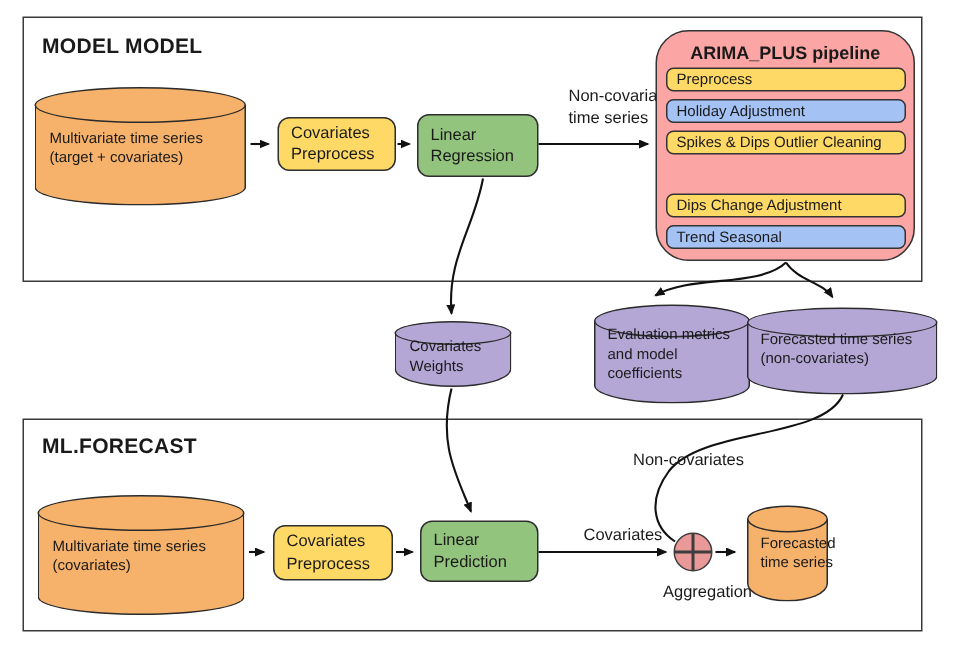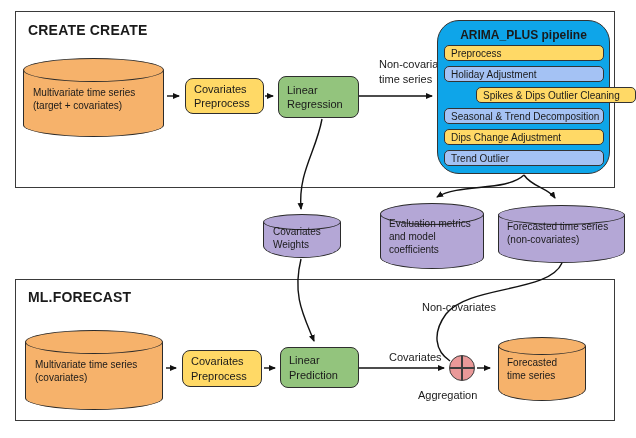--- a/index.html
+++ b/index.html
@@ -11,21 +11,21 @@
   .section-title{position:absolute;font-weight:bold;font-size:14px;letter-spacing:.2px;z-index:3;}
   .arrows{position:absolute;left:0;top:0;z-index:1;}
   .node{
     position:absolute;border:1.5px solid #2e2e2e;border-radius:8px;box-sizing:border-box;
     font-size:11px;line-height:1.3;white-space:pre-line;display:flex;align-items:center;
     padding:4px 4px 4px 8px;z-index:2;
   }
   .node-yellow{background:var(--yellow);}
   .node-green{background:var(--green);}
   .pipeline{
-    position:absolute;left:437px;top:20px;width:173px;height:154px;background:#0ea5e9;
+    position:absolute;left:437px;top:20px;width:173px;height:154px;background:#fca5a5;
     border:1.6px solid #333;border-radius:22px;box-sizing:border-box;z-index:2;
   }
   .pipeline-title{position:absolute;left:0;top:7px;width:100%;text-align:center;font-weight:bold;font-size:12px;}
   .step{
     position:absolute;left:6px;width:160px;height:16px;border:1.2px solid #333;border-radius:5px;
     box-sizing:border-box;font-size:10px;display:flex;align-items:center;padding-left:6px;white-space:nowrap;
   }
   .step-yellow{background:var(--yellow);}
   .step-blue{background:var(--blue);}
   .cyl{position:absolute;z-index:2;}
@@ -48,21 +48,21 @@
   .agg .hline{position:absolute;top:50%;left:0;right:0;height:1.4px;margin-top:-.7px;background:#3d3d3d;}
 </style>
 </head>
 <body>
 
 <div class="stage">
 
   <div class="section" style="left:15px;top:11px;width:600px;height:177px;"></div>
   <div class="section" style="left:15px;top:279px;width:600px;height:142px;"></div>
 
-  <div class="section-title" style="left:28px;top:22px;">CREATE CREATE</div>
+  <div class="section-title" style="left:28px;top:22px;">MODEL MODEL</div>
   <div class="section-title" style="left:28px;top:289px;">ML.FORECAST</div>
 
   <svg class="arrows" width="636" height="438" viewBox="0 0 636 438">
     <defs>
       <marker id="arrow" markerWidth="8" markerHeight="8" refX="6" refY="3" orient="auto" markerUnits="userSpaceOnUse">
         <path d="M0,0 L7,3 L0,6 z" fill="#111"></path>
       </marker>
     </defs>
     <g fill="none" stroke="#111" stroke-width="1.4">
       <path d="M167,96 H179" marker-end="url(#arrow)"></path>
@@ -97,34 +97,33 @@
 Regression</span>
   </div>
 
   <div class="edge-label" style="left:363px;top:57px;">Non-covariates
 time series</div>
 
   <div class="pipeline">
     <div class="pipeline-title">ARIMA_PLUS pipeline</div>
     <div class="step step-yellow" style="top:24px;">Preprocess</div>
     <div class="step step-blue" style="top:45px;">Holiday Adjustment</div>
-    <div class="step step-yellow" style="top:66px;margin-left:32px;">Spikes &amp; Dips Outlier Cleaning</div>
-    <div class="step step-blue" style="top:87px;">Seasonal &amp; Trend Decomposition</div>
+    <div class="step step-yellow" style="top:66px;">Spikes &amp; Dips Outlier Cleaning</div>
     <div class="step step-yellow" style="top:108px;">Dips Change Adjustment</div>
-    <div class="step step-blue" style="top:129px;">Trend Outlier</div>
+    <div class="step step-blue" style="top:129px;">Trend Seasonal</div>
   </div>
 
   <div class="cyl" style="left:263px;top:214px;width:78px;height:44px;--fill:var(--purple);--ry:8px;">
     <div class="cyl-body"></div>
     <div class="cyl-top"></div>
     <div class="cyl-label" style="left:10px;top:11px;">Covariates
 Weights</div>
   </div>
 
-  <div class="cyl" style="left:380px;top:203px;width:104px;height:66px;--fill:var(--purple);--ry:11px;">
+  <div class="cyl" style="left:396px;top:203px;width:104px;height:66px;--fill:var(--purple);--ry:11px;">
     <div class="cyl-body"></div>
     <div class="cyl-top"></div>
     <div class="cyl-label" style="left:9px;top:14px;">Evaluation metrics
 and model
 coefficients</div>
   </div>
 
   <div class="cyl" style="left:498px;top:205px;width:127px;height:58px;--fill:var(--purple);--ry:10px;">
     <div class="cyl-body"></div>
     <div class="cyl-top"></div>
@@ -151,22 +150,22 @@
 
   <div class="edge-label" style="left:373px;top:350px;">Covariates</div>
 
   <div class="edge-label" style="left:406px;top:300px;">Non-covariates</div>
 
   <div class="agg">
     <span class="vline"></span>
     <span class="hline"></span>
   </div>
 
-  <div class="edge-label" style="left:402px;top:388px;">Aggregation</div>
+  <div class="edge-label" style="left:426px;top:388px;">Aggregation</div>
 
-  <div class="cyl" style="left:498px;top:337px;width:88px;height:64px;--fill:var(--orange);--ry:9px;">
+  <div class="cyl" style="left:498px;top:337px;width:54px;height:64px;--fill:var(--orange);--ry:9px;">
     <div class="cyl-body"></div>
     <div class="cyl-top"></div>
     <div class="cyl-label" style="left:9px;top:19px;">Forecasted
 time series</div>
   </div>
 
 </div>
 
 </body></html>

